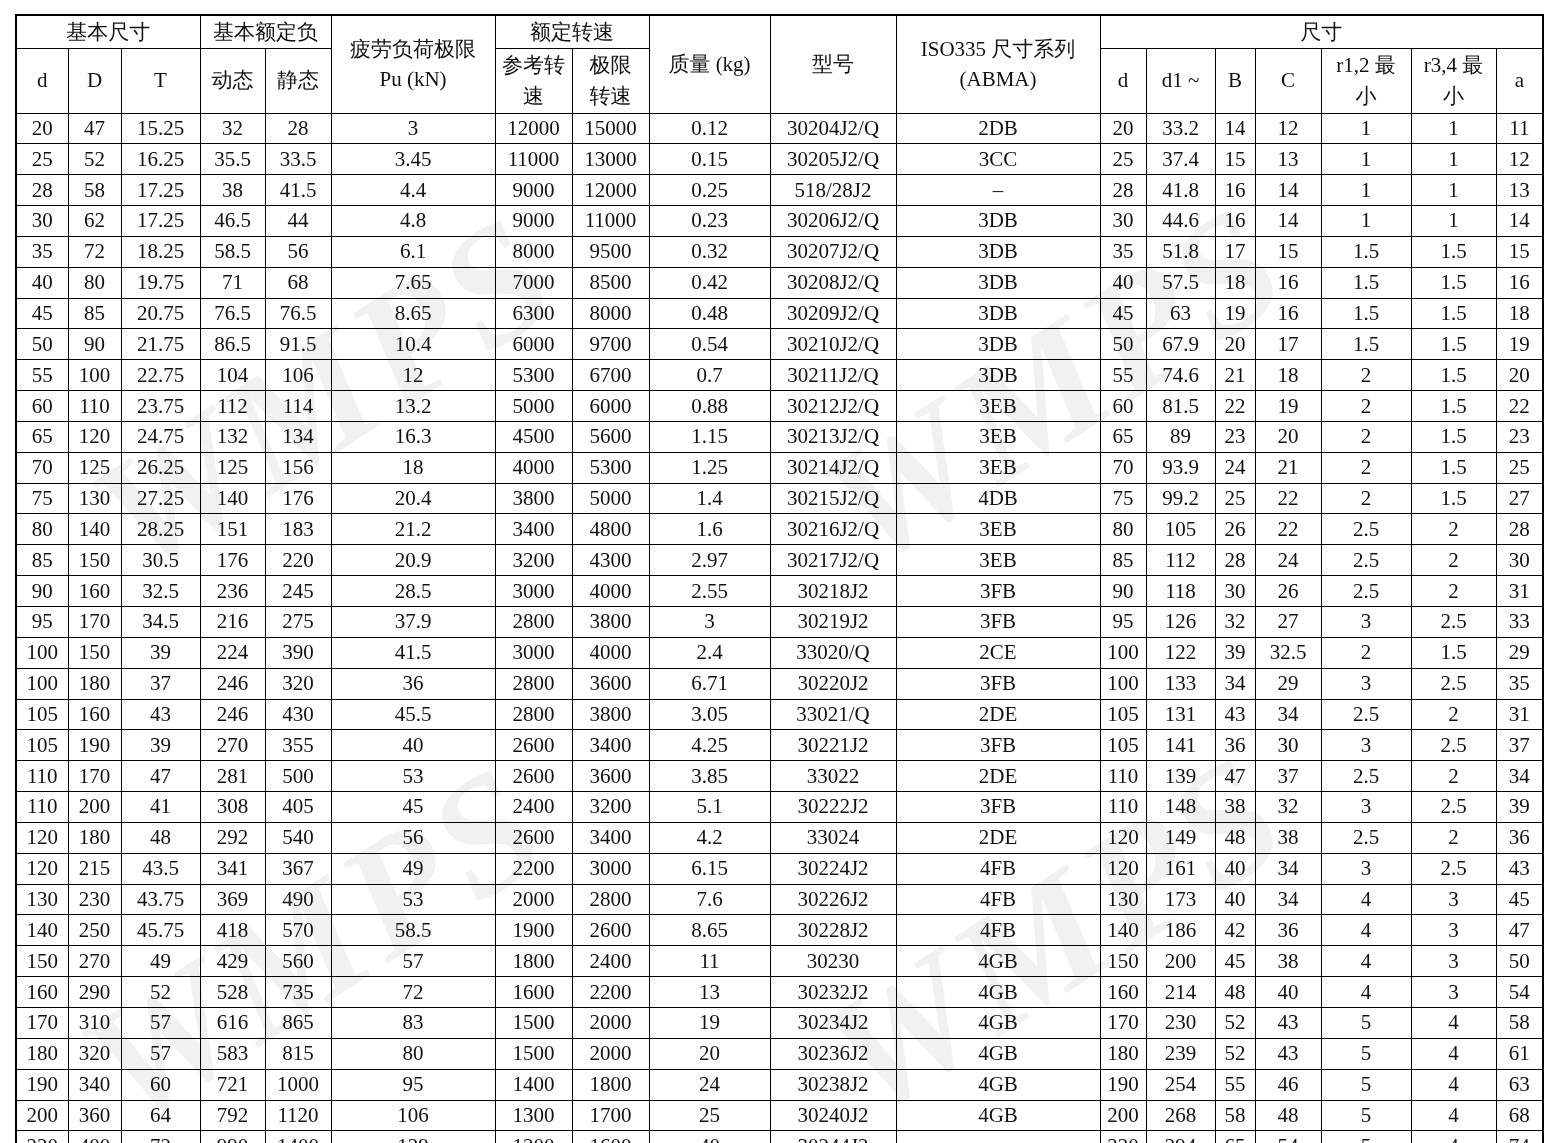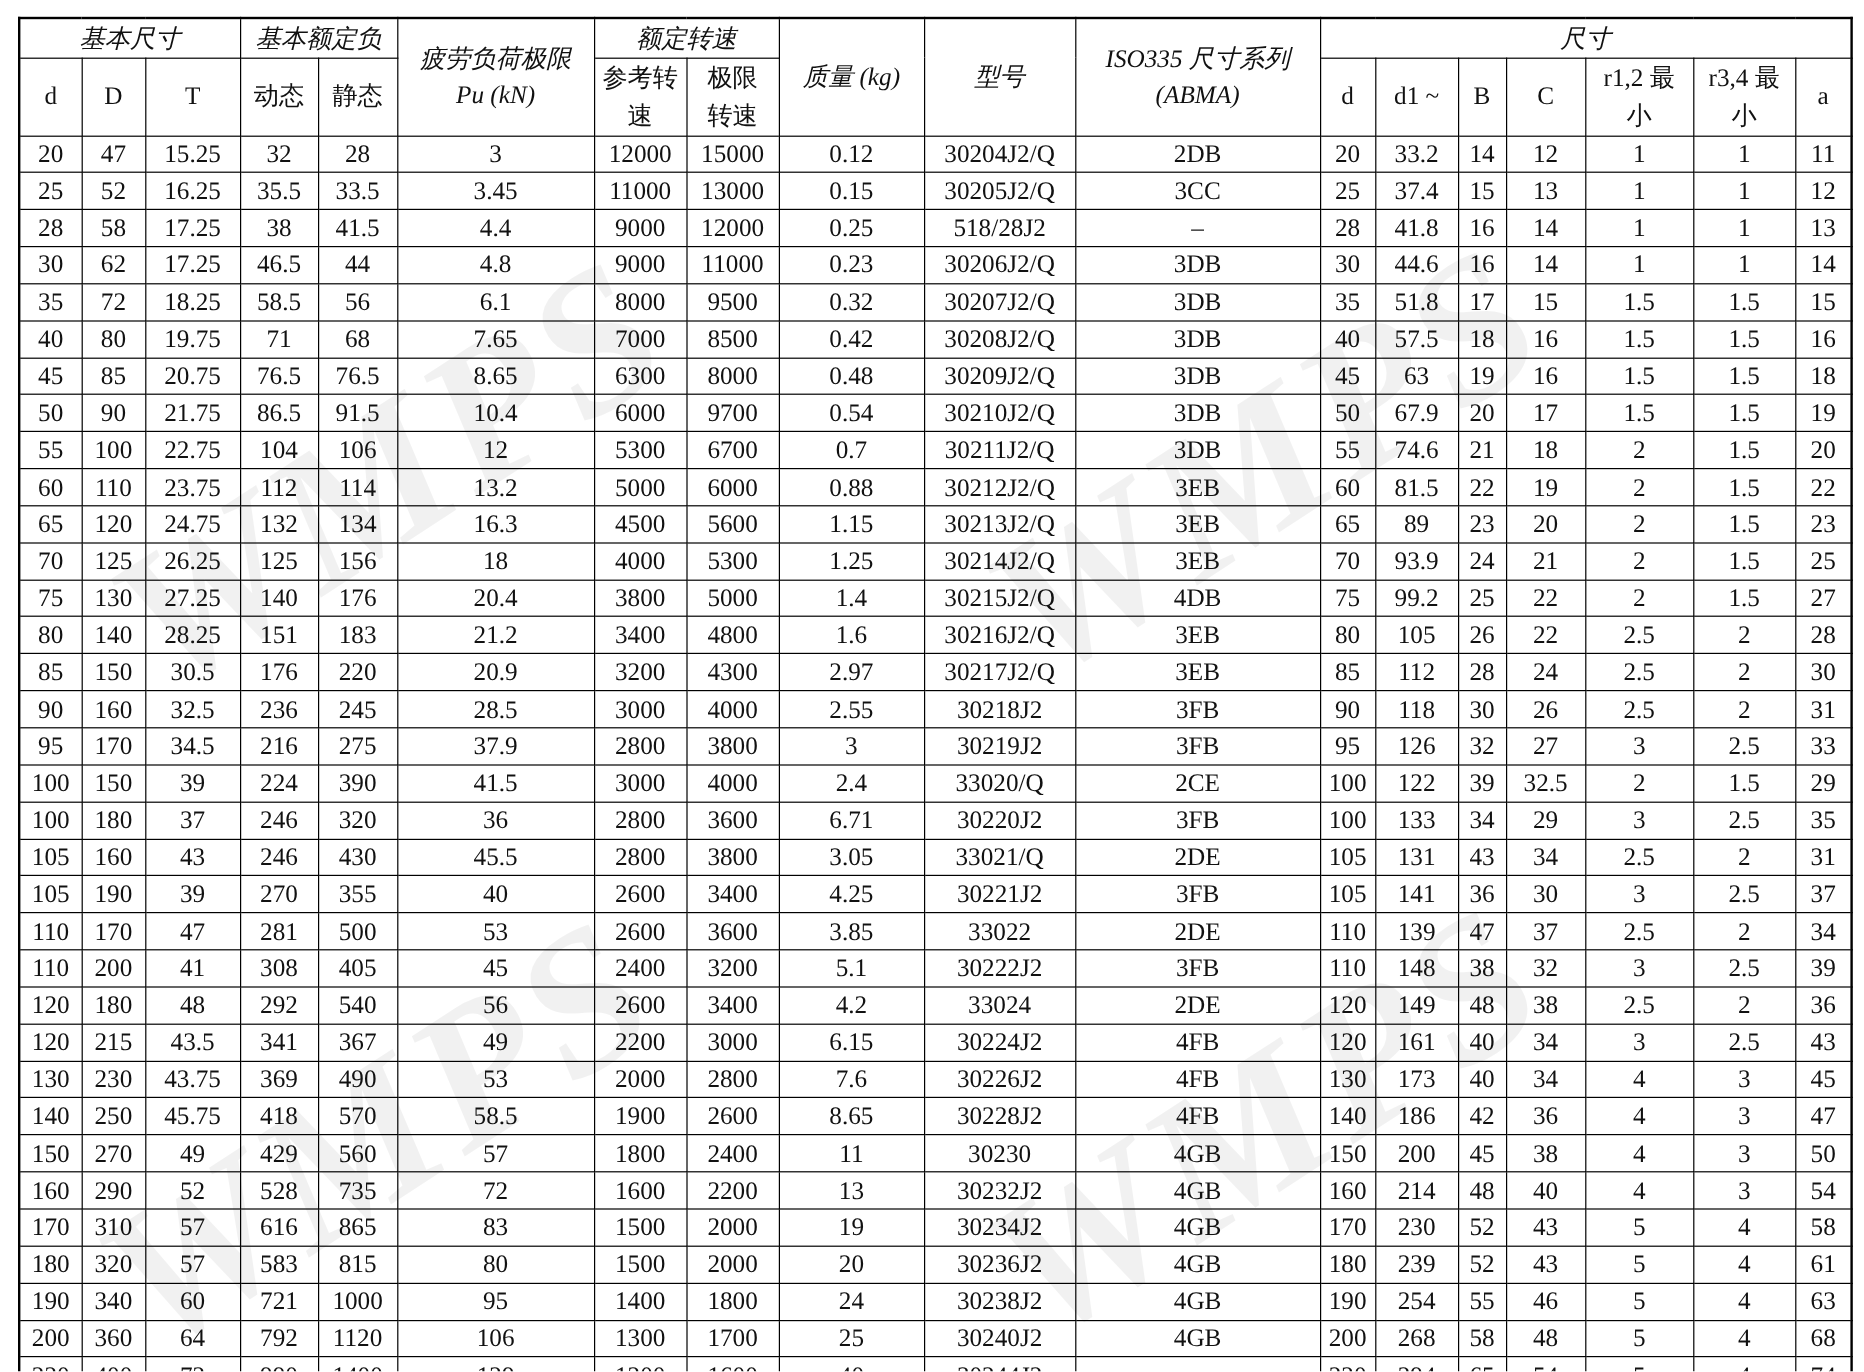--- a/index.html
+++ b/index.html
@@ -9,21 +9,21 @@
   .wm{position:absolute;font-style:italic;font-weight:bold;font-size:165px;
       letter-spacing:6px;color:rgba(0,0,0,0.055);transform:rotate(-33deg);
       white-space:nowrap;z-index:0;user-select:none;}
   
   table{position:absolute;left:15px;top:14px;width:1527px;z-index:1;
         border-collapse:collapse;table-layout:fixed;background:transparent;}
   th,td{border:1px solid #000;text-align:center;vertical-align:middle;
         padding:0;font-weight:normal;overflow:hidden;}
   table{border:2px solid #000;}
   thead th{font-size:21px;white-space:pre-line;line-height:1.45;}
-  thead tr.group-row{height:33px;font-style:italic;}
+  thead tr.group-row{height:33px;}
   thead tr.sub-row{height:65px;}
   tbody td{font-size:21px;height:29.85px;line-height:1;}
 </style>
 </head>
 <body>
 
 <div id="page">
 
   <div class="wm" style="left:70px;top:300px;"><span>W</span><span>MPS</span></div>
   <div class="wm" style="left:800px;top:290px;"><span>W</span><span>MPS</span></div>

